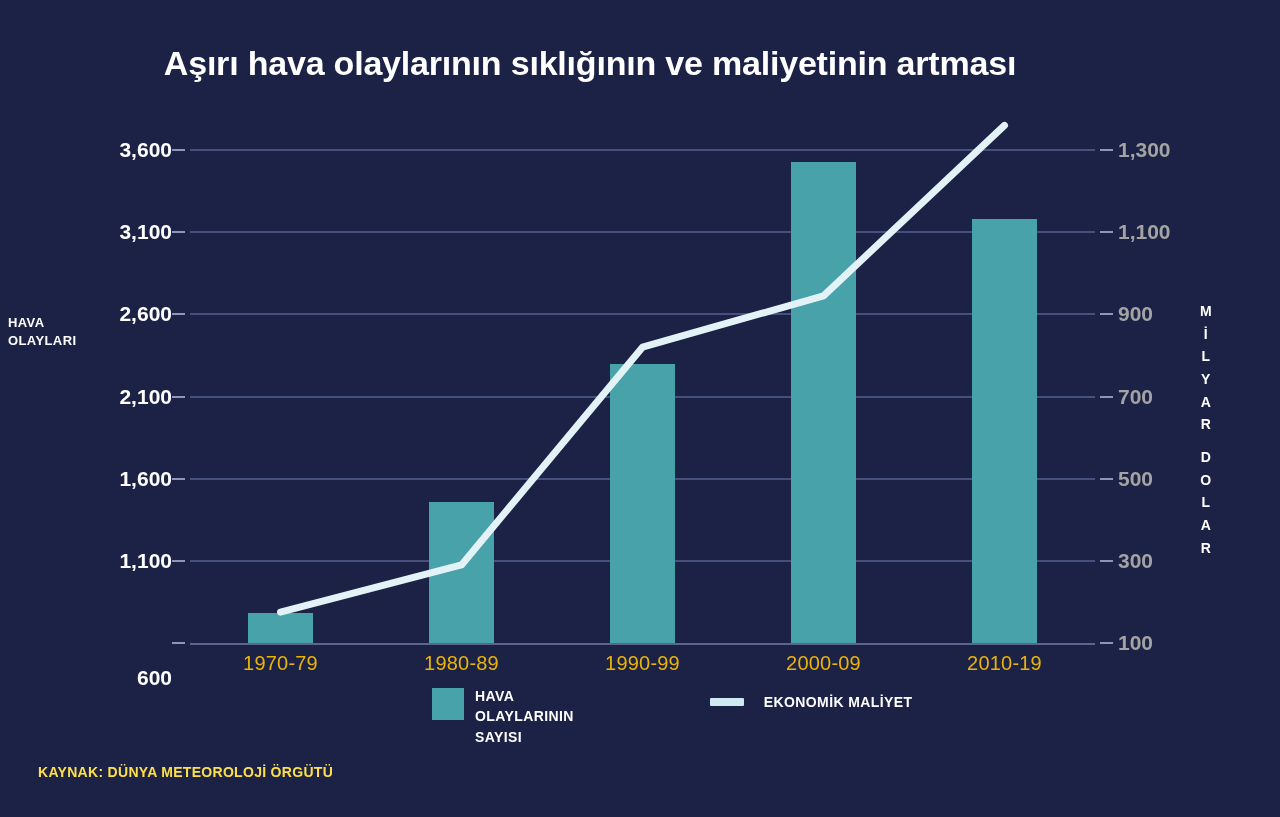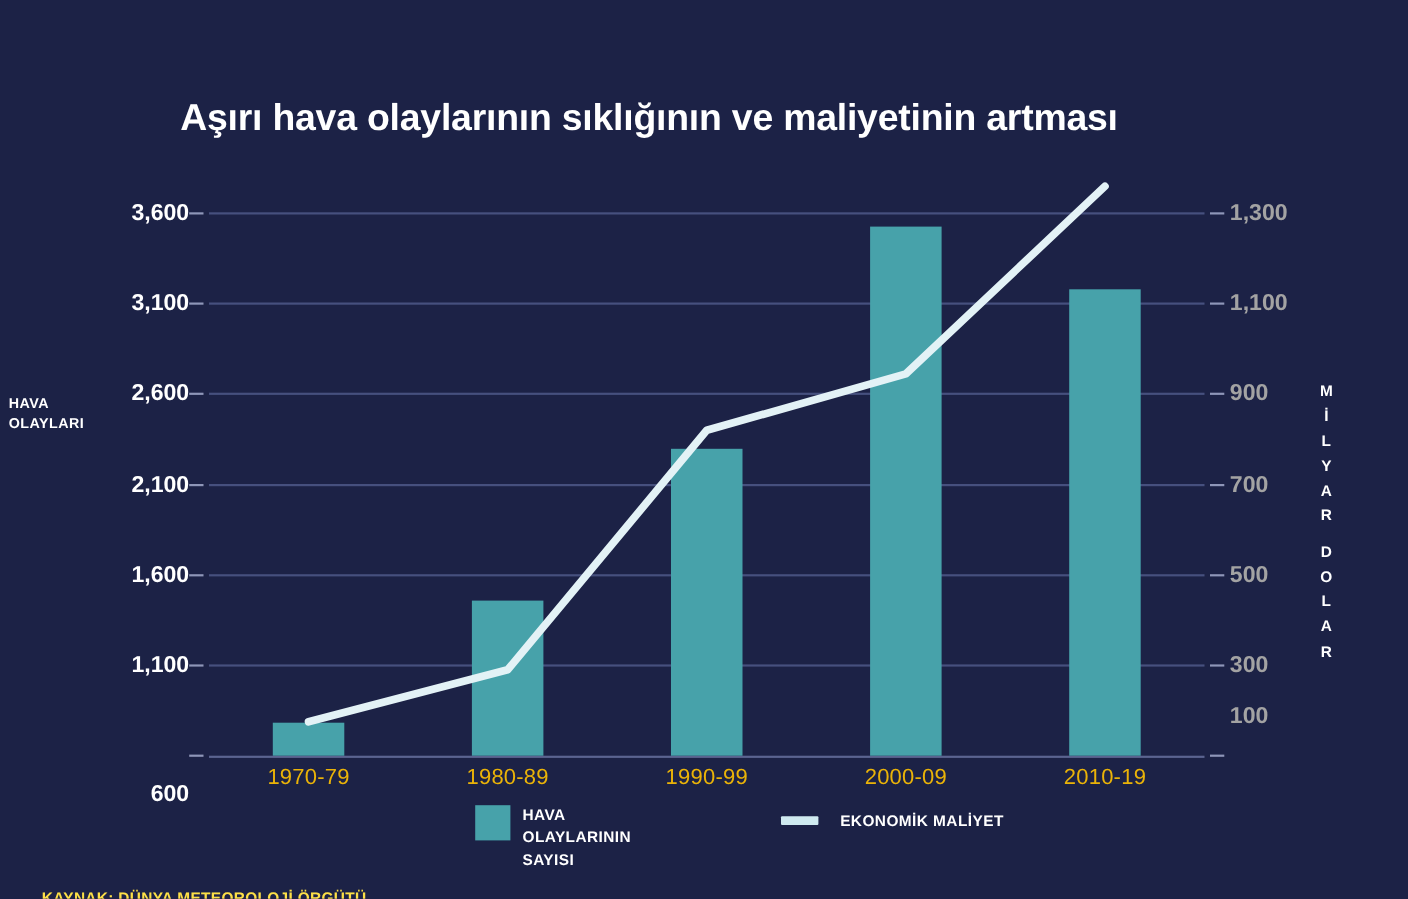--- a/index.html
+++ b/index.html
@@ -11,21 +11,20 @@
     height: 817px;
     background: #1c2246;
     font-family: "Liberation Sans", sans-serif;
     overflow: hidden;
     position: relative;
   }
 
   #chart-root {
     position: absolute;
     inset: 0;
-    margin-top: 44px;
   }
 
   
   .chart-title {
     position: absolute;
     left: 0;
     top: 44px;
     width: 1180px;
     text-align: center;
     color: #ffffff;
@@ -264,21 +263,21 @@
   <div id="left-axis-labels">
       <div class="ylabel-left-val" style="top: 678px;">600</div>
       <div class="ylabel-left-val" style="top: 560.833px;">1,100</div>
       <div class="ylabel-left-val" style="top: 478.667px;">1,600</div>
       <div class="ylabel-left-val" style="top: 396.5px;">2,100</div>
       <div class="ylabel-left-val" style="top: 314.333px;">2,600</div>
       <div class="ylabel-left-val" style="top: 232.167px;">3,100</div>
       <div class="ylabel-left-val" style="top: 150px;">3,600</div>
     </div>
   <div id="right-axis-labels">
-      <div class="ylabel-right-val" style="top: 607px;">100</div>
+      <div class="ylabel-right-val" style="top: 643px;">100</div>
       <div class="ylabel-right-val" style="top: 560.833px;">300</div>
       <div class="ylabel-right-val" style="top: 478.667px;">500</div>
       <div class="ylabel-right-val" style="top: 396.5px;">700</div>
       <div class="ylabel-right-val" style="top: 314.333px;">900</div>
       <div class="ylabel-right-val" style="top: 232.167px;">1,100</div>
       <div class="ylabel-right-val" style="top: 150px;">1,300</div>
     </div>
   <div id="x-axis-labels">
       <div class="xtick-label" style="left: 280.5px;">1970-79</div>
       <div class="xtick-label" style="left: 461.5px;">1980-89</div>

